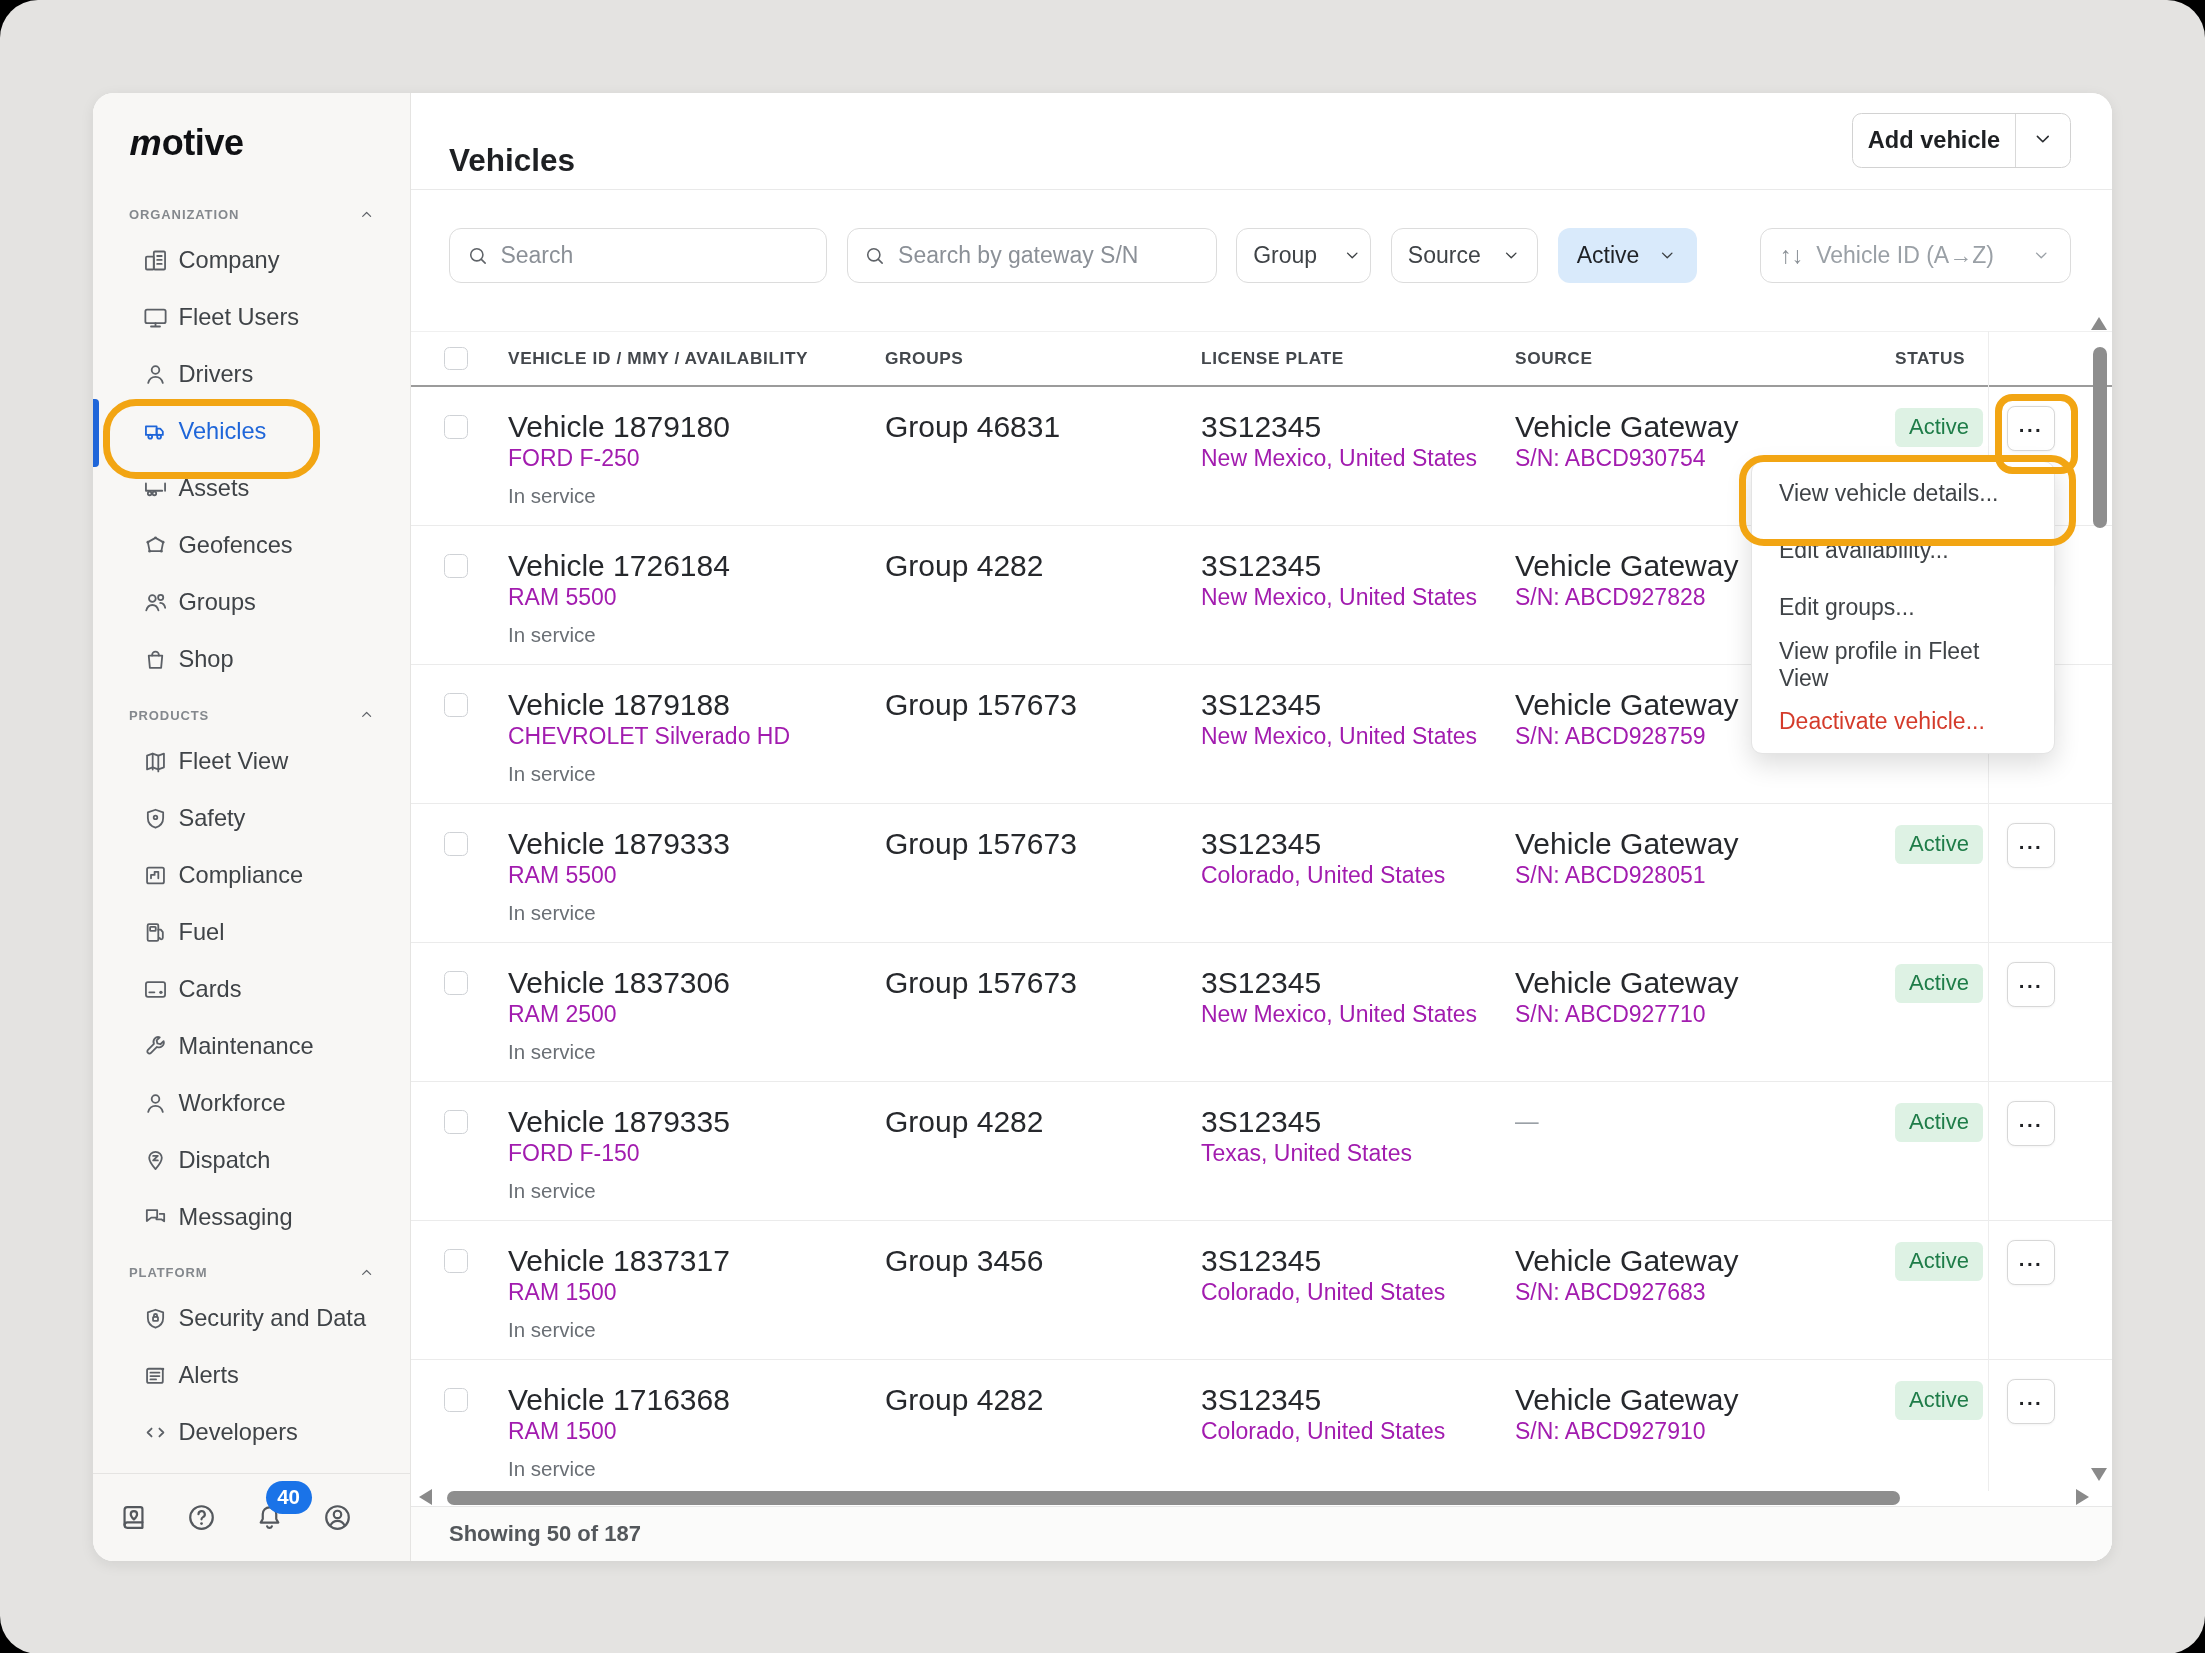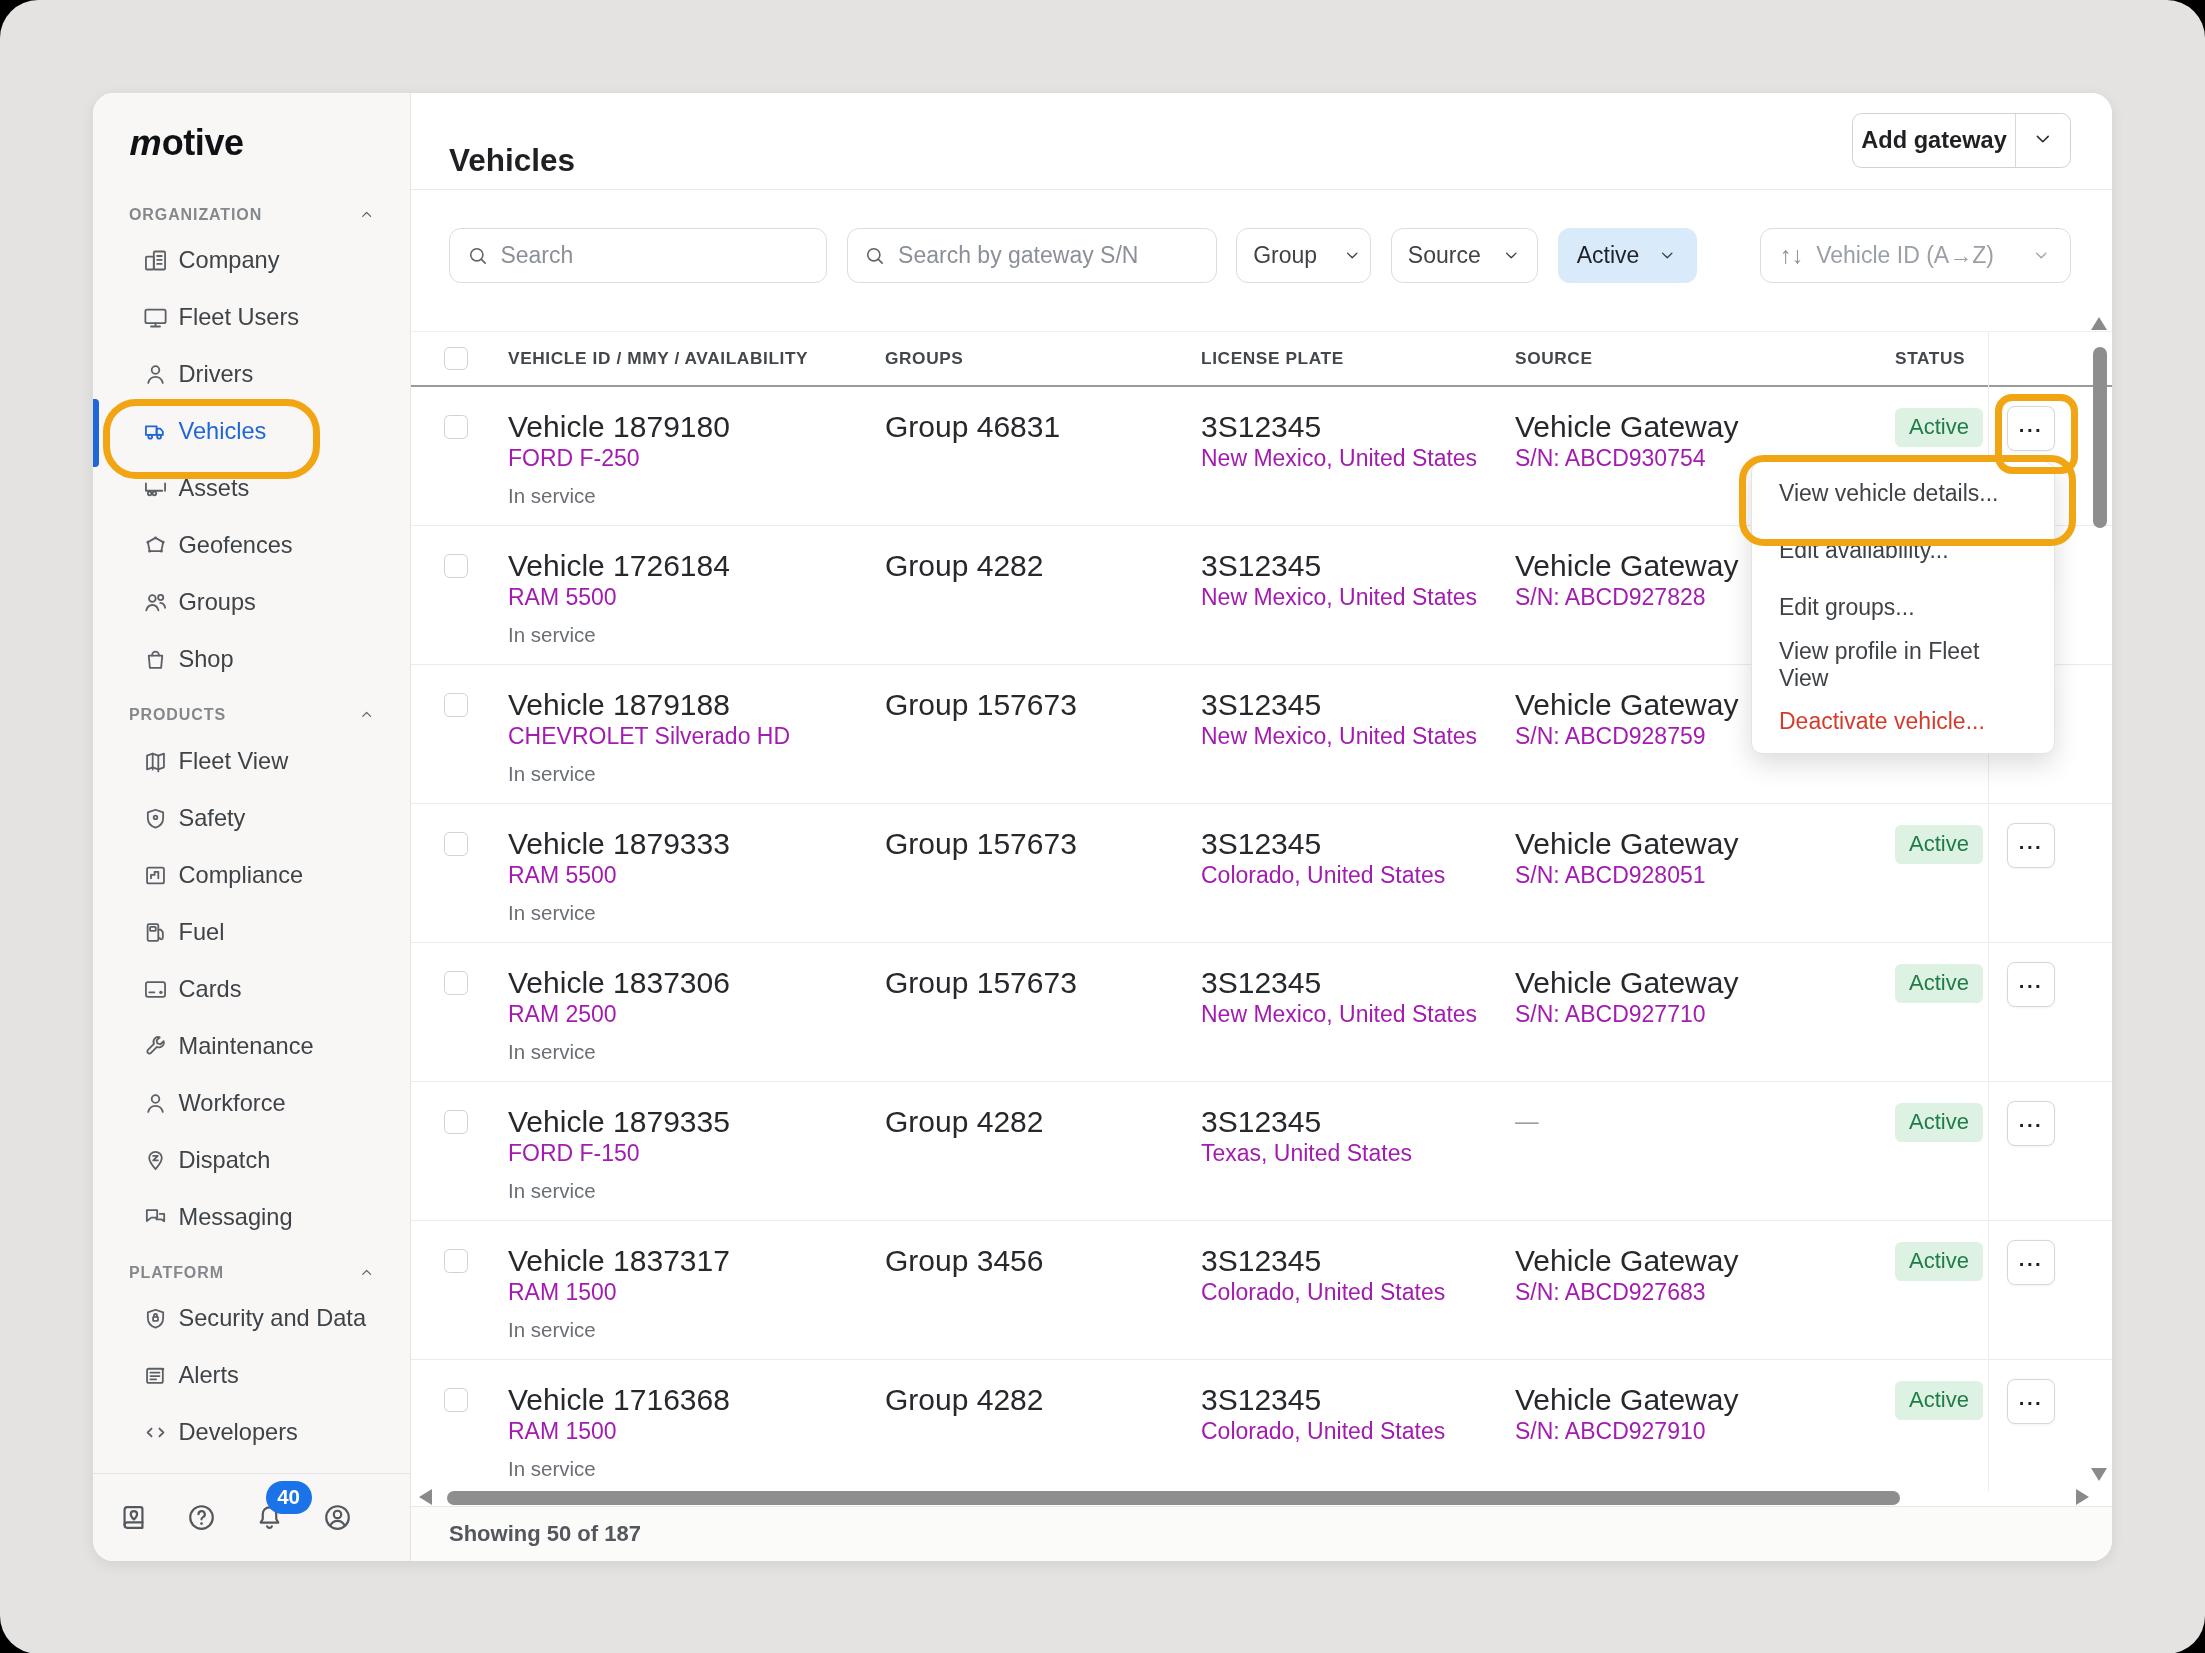--- a/index.html
+++ b/index.html
@@ -7,21 +7,21 @@
   .screen{position:absolute;top:0;left:0;width:2205px;height:1654px;background:#e4e3e1;border-radius:38px;overflow:hidden;}
   .card{position:absolute;left:93px;top:93px;width:2019px;height:1468px;background:#fff;border-radius:20.5px;box-shadow:0 3.2px 14px rgba(0,0,0,.08);overflow:hidden;display:flex;}
 
   
   .sidebar{width:317px;flex:none;background:#f8f7f5;border-right:0.8px solid #e5e4e2;position:relative;}
   .logo{position:absolute;top:29px;left:37px;font-size:36px;font-weight:800;color:#101114;letter-spacing:-0.4px;}
   .logo .m{display:inline-block;transform:skewX(-12deg);}
   .nav{position:absolute;top:104px;left:0;right:0;}
   .nav-section + .nav-section{margin-top:9.5px;}
   .nav-label{height:35px;display:flex;align-items:center;justify-content:space-between;padding:0 35px 0 36px;}
-  .nav-label span{font-size:16px;font-weight:700;color:#84888d;letter-spacing:0.9px;}
+  .nav-label span{font-size:13px;font-weight:700;color:#84888d;letter-spacing:0.9px;}
   .nav-label .chev{color:#5f6368;display:flex;}
   .nav-item{height:57px;display:flex;align-items:center;padding-left:49px;gap:9.5px;cursor:pointer;color:#40444a;}
   .nav-item .ic{display:flex;color:#5c6066;}
   .nav-item .lbl{font-size:23.6px;color:#3f4347;}
   .nav-item.active .lbl{color:var(--blue);font-weight:500;}
   .nav-item.active .ic{color:var(--blue);}
   .active-bar{position:absolute;left:0;top:306px;width:6.3px;height:68px;background:var(--blue);border-radius:0 3.9px 3.9px 0;}
   .sb-ring{position:absolute;left:9.5px;top:306px;width:203px;height:66px;border:7px solid var(--hl);border-radius:33px;pointer-events:none;z-index:3;}
   .sidebar-footer{position:absolute;left:0;top:1380px;width:100%;height:88px;border-top:0.8px solid #e5e4e2;display:flex;align-items:center;padding-left:24px;gap:35px;box-sizing:border-box;}
   .foot-ic{position:relative;color:#54585d;display:flex;cursor:pointer;}
@@ -356,21 +356,21 @@
               <path d="M6.8 17.8c1.2-2.3 3-3.4 5.2-3.4s4 1.1 5.2 3.4"></path>
             </svg>
           </div>
         </div>
     </aside>
 
     <section class="main">
       <div class="main-header">
         <h1 class="page-title">Vehicles</h1>
         <div class="add-btn">
-          <div class="albl">Add gateway</div>
+          <div class="albl">Add vehicle</div>
           <div class="achev">
               <span class="icon-slot"><svg width="23.6" height="23.6" viewBox="0 0 24 24" fill="none" stroke="currentColor" stroke-width="1.6" stroke-linecap="round" stroke-linejoin="round">
                   <path d="M6.5 9.5 12 15l5.5-5.5"></path>
                 </svg></span>
             </div>
         </div>
       </div>
 
       <div class="filters">
         <div class="fbox f-search">

